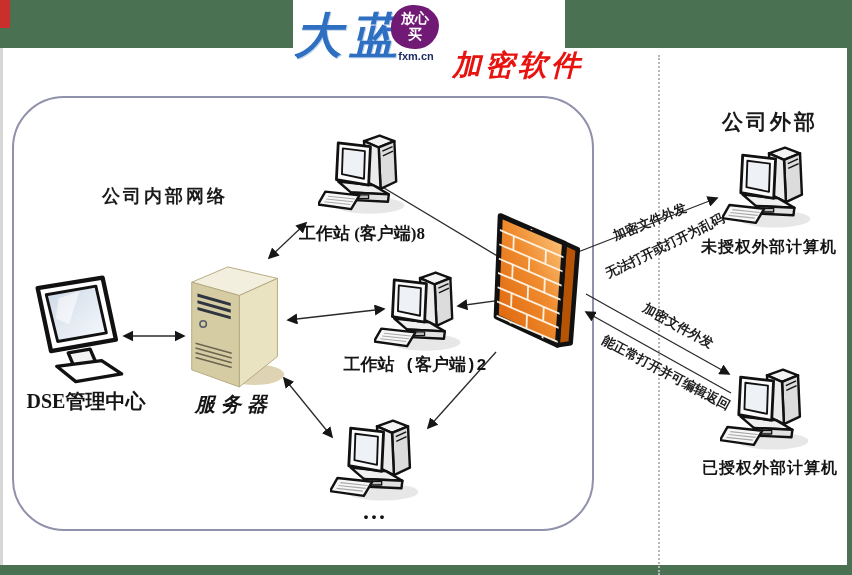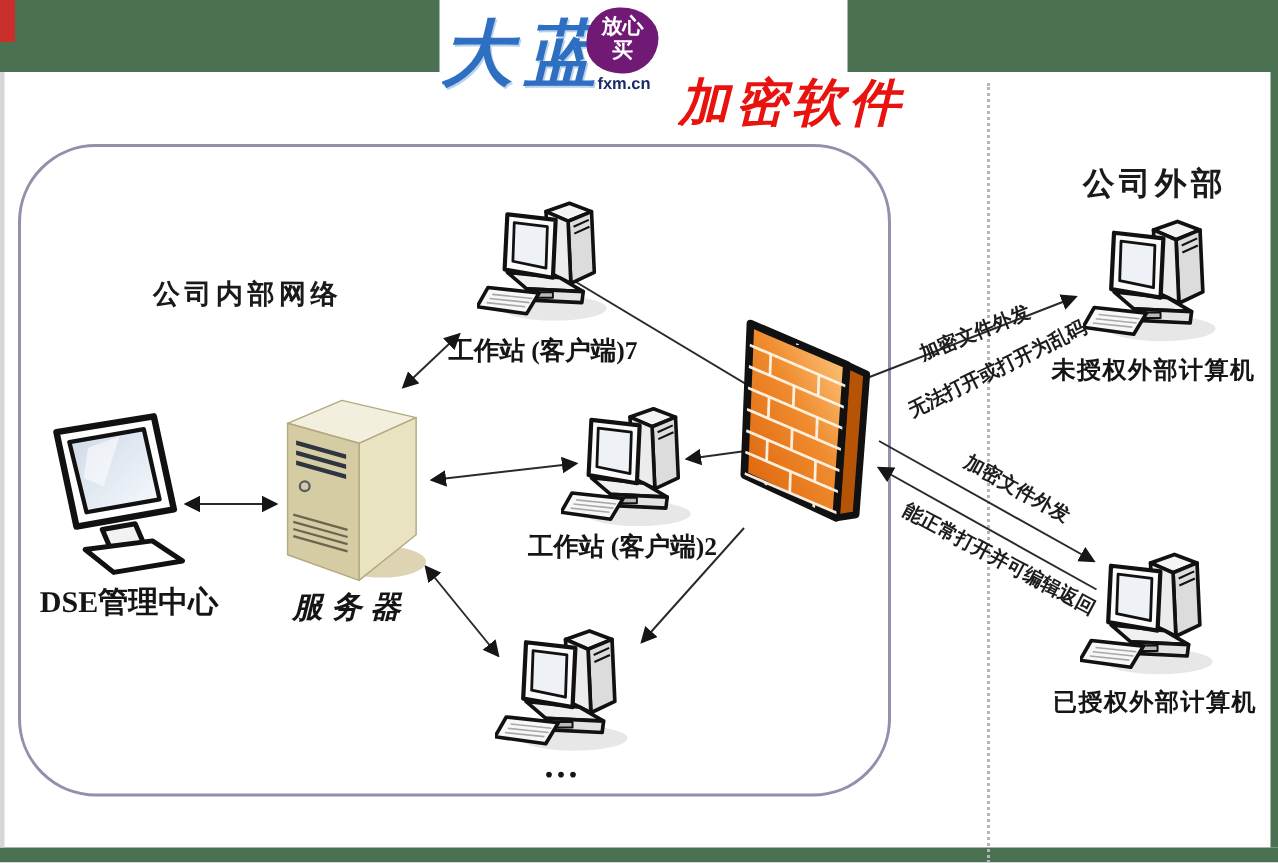--- a/index.html
+++ b/index.html
@@ -17,35 +17,35 @@
   
   .brand{left:294px;top:4px;font-size:48px;font-weight:bold;font-style:italic;
          color:#2e6fc2;letter-spacing:8px;text-shadow:1px 1px 0 #bcd2ea;}
   .badge{left:391px;top:5px;width:48px;height:44px;background:#701a75;
          border-radius:46% 54% 50% 50% / 52% 48% 56% 44%;
          display:flex;align-items:center;justify-content:center;}
   .badge-txt{width:34px;color:#fff;font-weight:bold;font-size:14px;line-height:1.15;
              text-align:center;word-break:break-all;}
   .badge-dom{left:392px;top:50px;width:48px;text-align:center;font-size:11px;
              font-weight:bold;color:#1c2b68;font-family:"Liberation Sans",sans-serif;}
-  .product{left:452px;top:46px;font-size:34px;font-weight:bold;font-style:italic;
+  .product{left:452px;top:46px;font-size:29px;font-weight:bold;font-style:italic;
            color:#e8120e;letter-spacing:4px;font-family:Liberation Mono, monospace;}
   
   .lan-box{left:12px;top:96px;width:578px;height:431px;border:2.5px solid #9091ab;
            border-radius:52px;background:transparent;}
   .dashed-sep{left:658px;top:55px;height:520px;width:0;border-left:2px dotted #b5b5b5;}
   .zone-label{font-weight:bold;color:#1a1a1a;text-align:center;letter-spacing:3px;}
   .lbl-internal{left:55px;top:184px;width:220px;font-size:18px;}
   .lbl-external{left:670px;top:108px;width:200px;font-size:21px;}
   
   .node-label{position:absolute;font-weight:bold;color:#151515;text-align:center;}
   .lbl-dse{left:0px;top:388px;width:172px;font-size:20px;}
   .lbl-server{left:158px;top:391px;width:152px;font-size:20px;letter-spacing:6px;font-style:italic;}
   .lbl-ws1{left:262px;top:222px;width:200px;font-size:17px;}
-  .lbl-ws2{left:315px;top:353px;width:200px;font-size:17px;}
+  .lbl-ws2{left:315px;top:353px;width:200px;font-size:17px;font-family:Liberation Mono, monospace;}
   .lbl-unauth{left:669px;top:237px;width:200px;font-size:16px;letter-spacing:1px;}
   .lbl-auth{left:670px;top:458px;width:200px;font-size:16px;letter-spacing:1px;}
   .lbl-more{left:355px;top:498px;width:40px;font-size:24px;letter-spacing:2px;}
   
   .flow-label{position:absolute;font-weight:bold;color:#1c1c1c;font-size:13px;
               white-space:nowrap;transform-origin:center center;}
   .fl1{left:650px;top:222px;transform:translate(-50%,-50%) rotate(-22deg);}
   .fl2{left:665px;top:246px;transform:translate(-50%,-50%) rotate(-26deg);}
   .fl3{left:678px;top:326px;transform:translate(-50%,-50%) rotate(29deg);}
   .fl4{left:666px;top:373px;transform:translate(-50%,-50%) rotate(28deg);}
@@ -200,21 +200,21 @@
     <line x1="11.7" y1="69" x2="74.7" y2="96"></line>
     <line x1="11.2" y1="83" x2="74.2" y2="110"></line>
     <line x1="10.6" y1="97" x2="73.6" y2="124"></line>
     <line x1="10.1" y1="111" x2="73.1" y2="138"></line>
     <path d="M45.2,13.5 l-0.4,13.5 M27.3,32.9 l-0.5,13.5 M58.8,46.4 l-0.5,13.5 M42.5,53.7 l-0.5,13.5 M26.2,60.9 l-0.5,13.5 M57.7,74.4 l-0.5,13.5 M41.3,81.7 l-0.5,13.5 M25.1,88.9 l-0.5,13.5 M56.6,102.4 l-0.5,13.5 M40.2,109.7 l-0.5,13.5 M24,116.9 l-0.5,13.5 M55.5,130.4 l-0.5,9"></path>
   </g>
 </svg>
 
 <div class="node-label lbl-dse">DSE管理中心</div>
 <div class="node-label lbl-server">服务器</div>
-<div class="node-label lbl-ws1">工作站 (客户端)7</div>
+<div class="node-label lbl-ws1">工作站 (客户端)8</div>
 <div class="node-label lbl-ws2">工作站 (客户端)2</div>
 <div class="node-label lbl-more">...</div>
 <div class="node-label lbl-unauth">未授权外部计算机</div>
 <div class="node-label lbl-auth">已授权外部计算机</div>
 
 <div class="flow-label fl1">加密文件外发</div>
 <div class="flow-label fl2">无法打开或打开为乱码</div>
 <div class="flow-label fl3">加密文件外发</div>
 <div class="flow-label fl4">能正常打开并可编辑返回</div>
 

